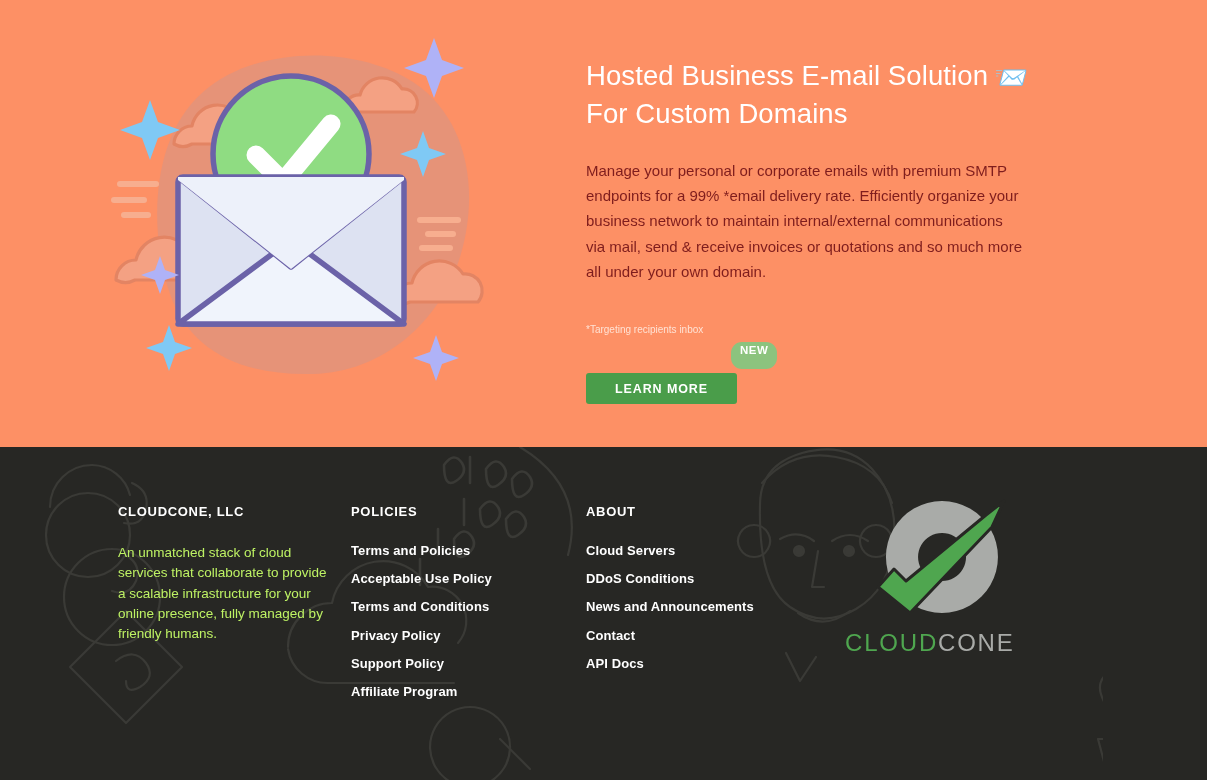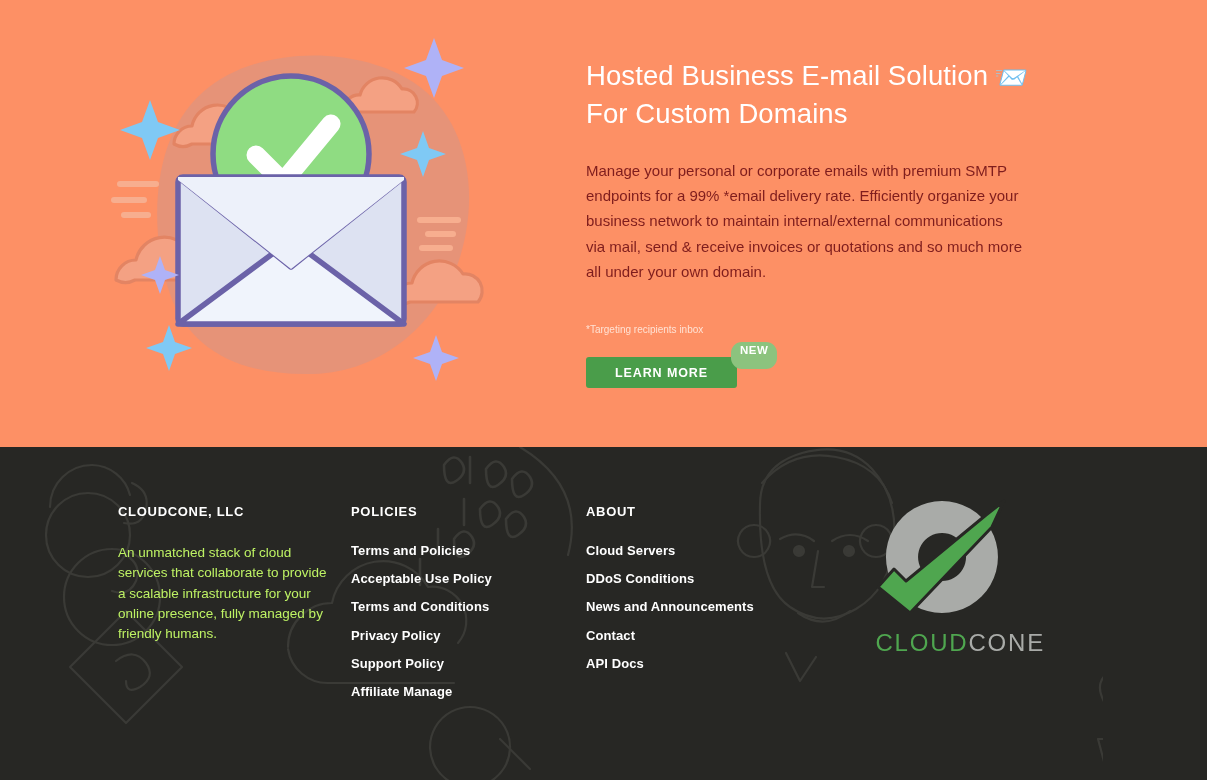--- a/index.html
+++ b/index.html
@@ -84,20 +84,21 @@
     height: 31px;
     background: #4A9D4A;
     color: #FFFFFF;
     font-size: 12.5px;
     font-weight: 700;
     letter-spacing: 0.9px;
     border: none;
     border-radius: 3px;
     cursor: pointer;
     font-family: "Liberation Sans", sans-serif;
+    margin-top: 16px;
   }
   .cta-badge {
     position: absolute;
     left: 126px; top: -15px;
     padding: 3px 9px 12px;
     background: #8CC37E;
     color: #FFFFFF;
     font-size: 11.5px;
     font-weight: 700;
     letter-spacing: 0.5px;
@@ -157,21 +158,21 @@
   }
 
   
   .footer-logo {
     position: absolute;
     left: 845px; top: 48px;
     width: 200px;
   }
   .logo-mark { width: 162px; height: 130px; display: block; margin: 0 auto; }
   .logo-word {
-    text-align: right;
+    text-align: left;
     font-size: 24px;
     font-weight: 400;
     letter-spacing: 1.8px;
     margin-top: 4px;
   }
   .logo-word .lw-green { color: #4FA64F; }
   .logo-word .lw-grey { color: #A9ABA8; }
 </style>
 </head>
 <body>
@@ -304,21 +305,21 @@
         <div class="fcol-text">An unmatched stack of cloud services that collaborate to provide a scalable infrastructure for your online presence, fully managed by friendly humans.</div>
       </div>
 
       <div class="fcol fcol-2">
         <div class="fcol-head">POLICIES</div>
         <a class="flink">Terms and Policies</a>
         <a class="flink">Acceptable Use Policy</a>
         <a class="flink">Terms and Conditions</a>
         <a class="flink">Privacy Policy</a>
         <a class="flink">Support Policy</a>
-        <a class="flink">Affiliate Manage</a>
+        <a class="flink">Affiliate Program</a>
       </div>
 
       <div class="fcol fcol-3">
         <div class="fcol-head">ABOUT</div>
         <a class="flink">Cloud Servers</a>
         <a class="flink">DDoS Conditions</a>
         <a class="flink">News and Announcements</a>
         <a class="flink">Contact</a>
         <a class="flink">API Docs</a>
       </div>

